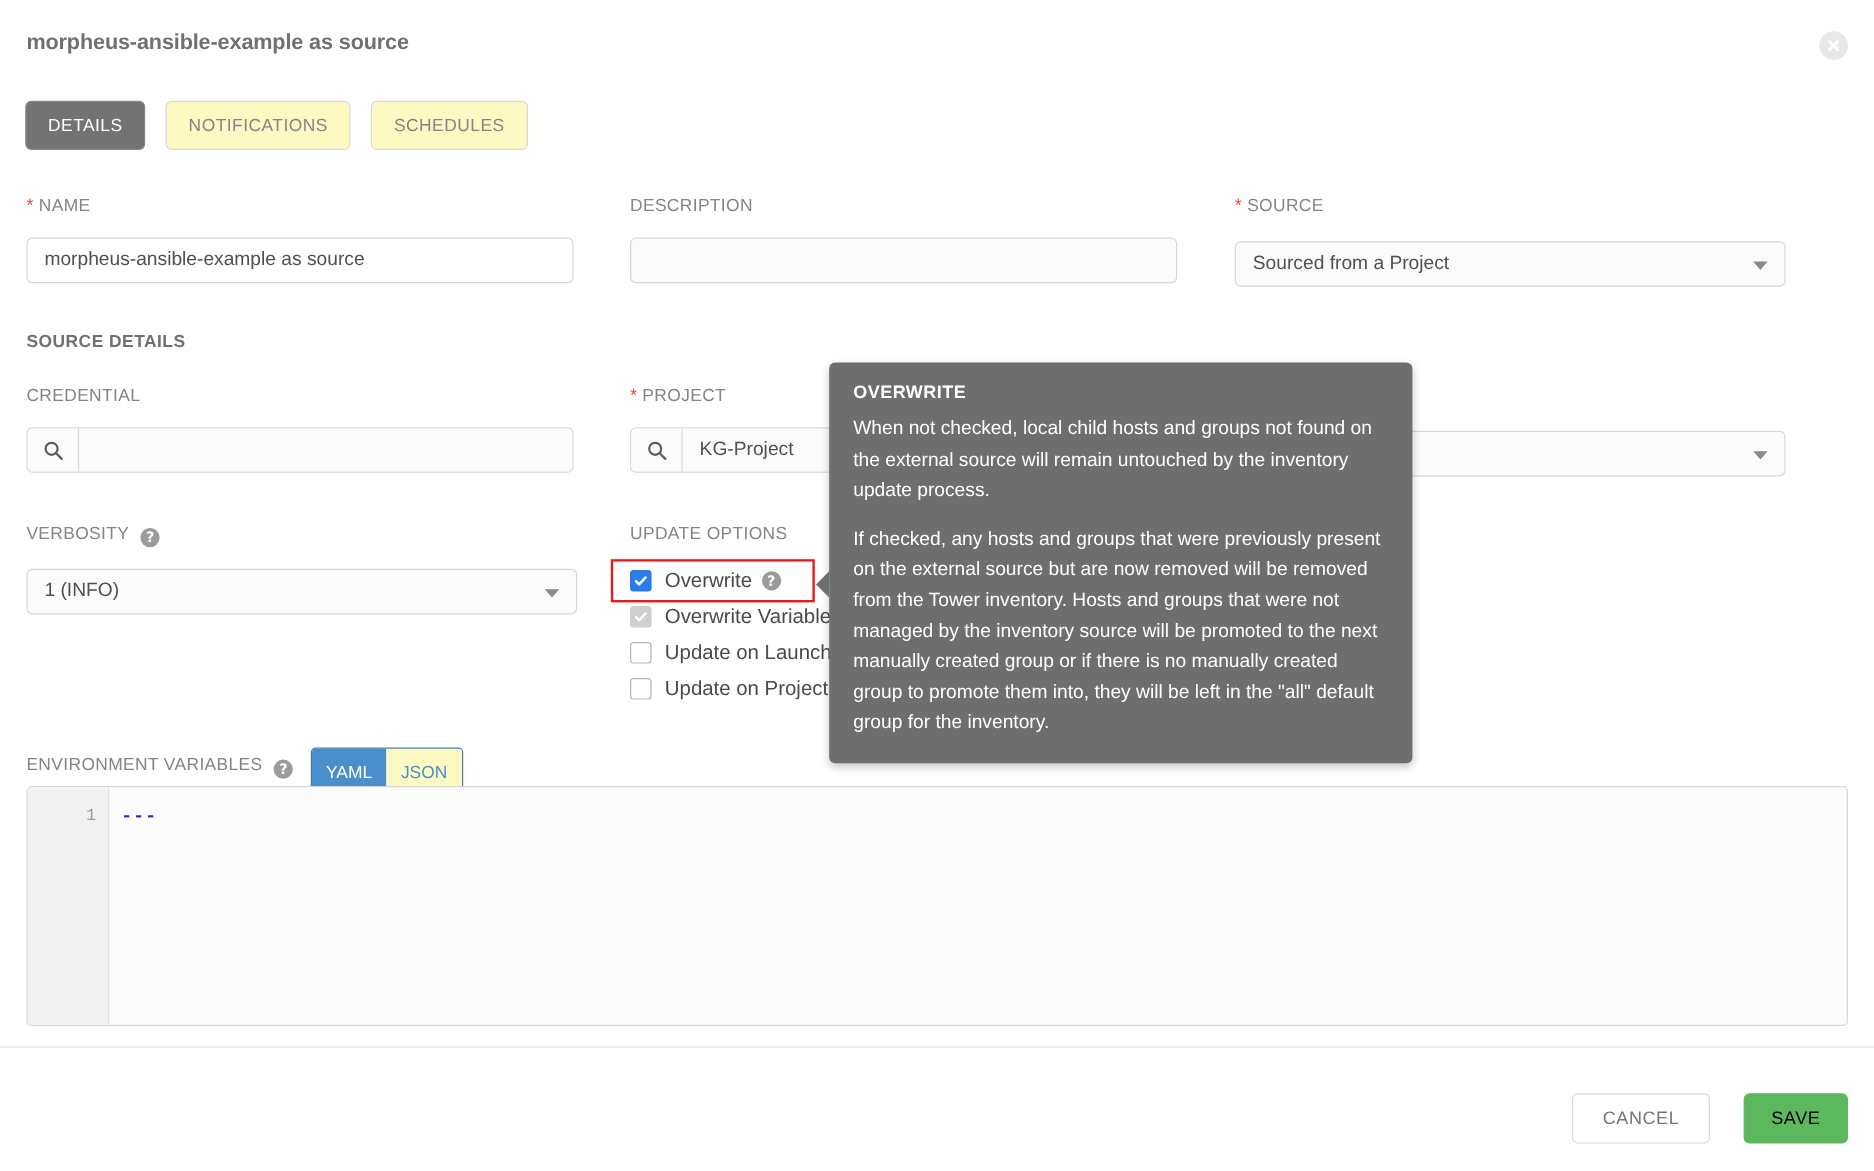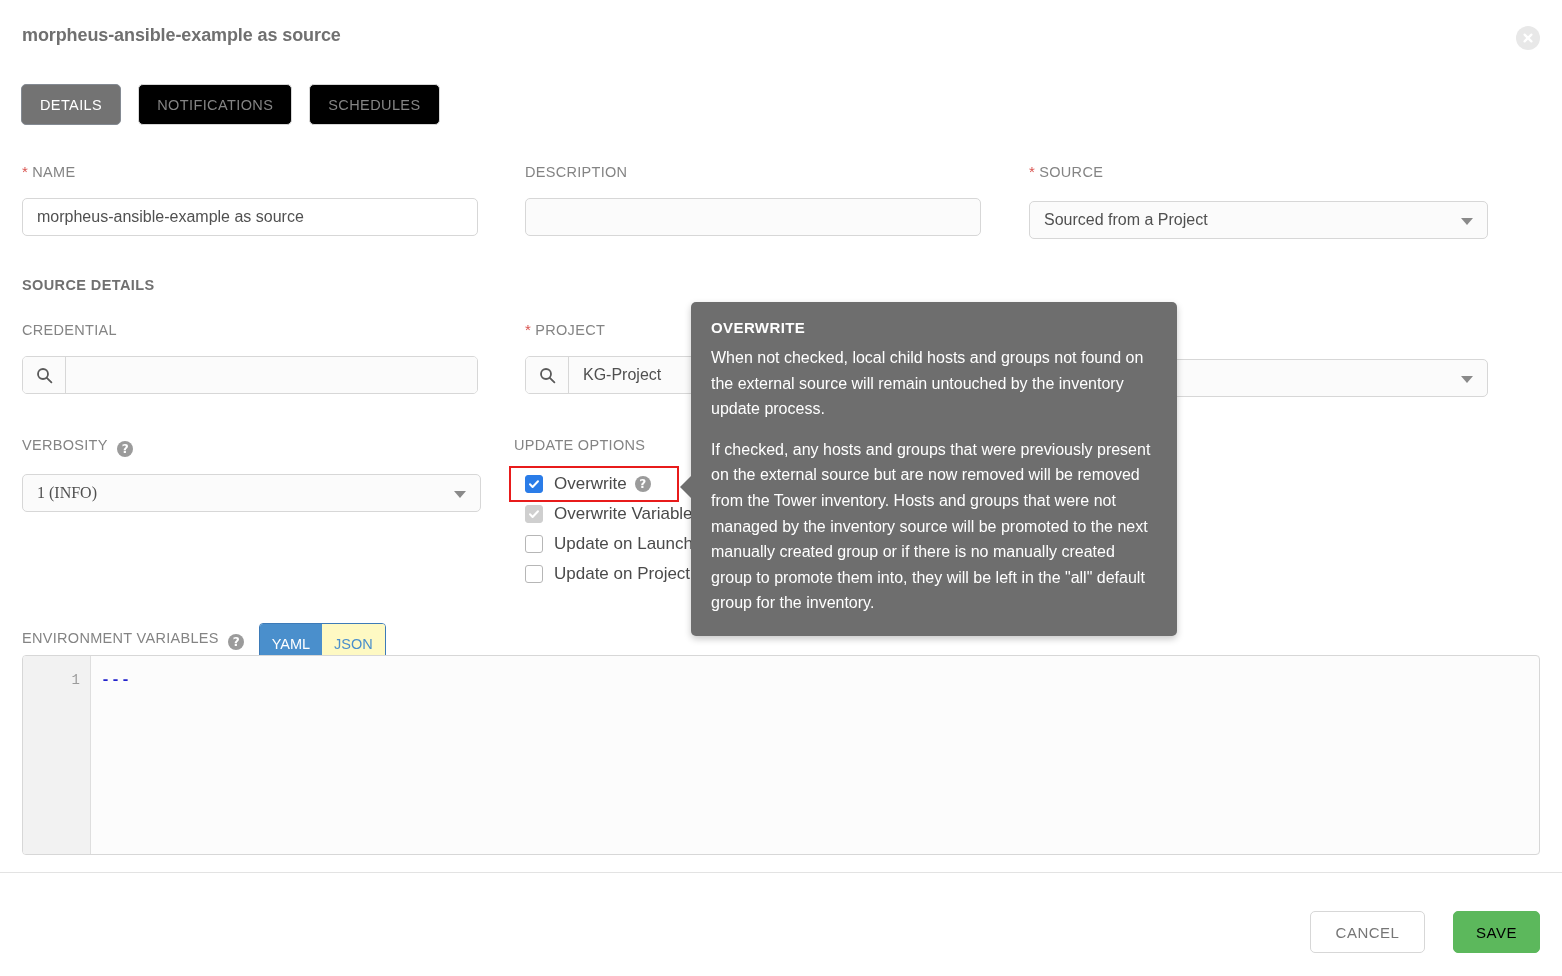--- a/index.html
+++ b/index.html
@@ -44,21 +44,21 @@
     gap: 17px;
   }
   .tab {
     height: 41px;
     padding: 0 18px;
     border-radius: 5px;
     display: flex; align-items: center; justify-content: center;
     font-size: 14.5px;
     letter-spacing: 0.4px;
     cursor: pointer;
-    background: #000000;
+    background: #fef9c3;
     border: 1px solid #d7d7d7;
     color: #848484;
   }
   .tab.active {
     background: #737373;
     border-color: #848a92;
     color: #ffffff;
   }
 
   
@@ -392,26 +392,26 @@
   </div>
   <div class="select-box" style="position:absolute;left:1029px;top:359px;width:459px;">
     <span>-inventory.ini</span>
     <span class="caret"></span>
   </div>
 
   <div style="position:absolute;left:22px;top:436px;">
     <span class="field-label">VERBOSITY</span>
     <span class="help-icon">?</span>
   </div>
-  <div class="select-box" style="position:absolute;left:22px;top:474px;width:459px;font-family:Liberation Serif, serif;">
+  <div class="select-box" style="position:absolute;left:22px;top:474px;width:459px;">
     <span>1 (INFO)</span>
     <span class="caret"></span>
   </div>
 
-  <div style="position:absolute;left:514px;top:436px;">
+  <div style="position:absolute;left:525px;top:436px;">
     <span class="field-label">UPDATE OPTIONS</span>
   </div>
 
   <div style="position:absolute;left:525px;top:469px;">
 
     <div class="cb-row">
       <span class="cb checked">
         <svg width="12" height="12" viewBox="0 0 12 12" aria-hidden="true">
           <path d="M2 6.3 L4.6 9 L10 3.2" fill="none" stroke="#ffffff" stroke-width="2" stroke-linecap="round" stroke-linejoin="round"></path>
         </svg>

